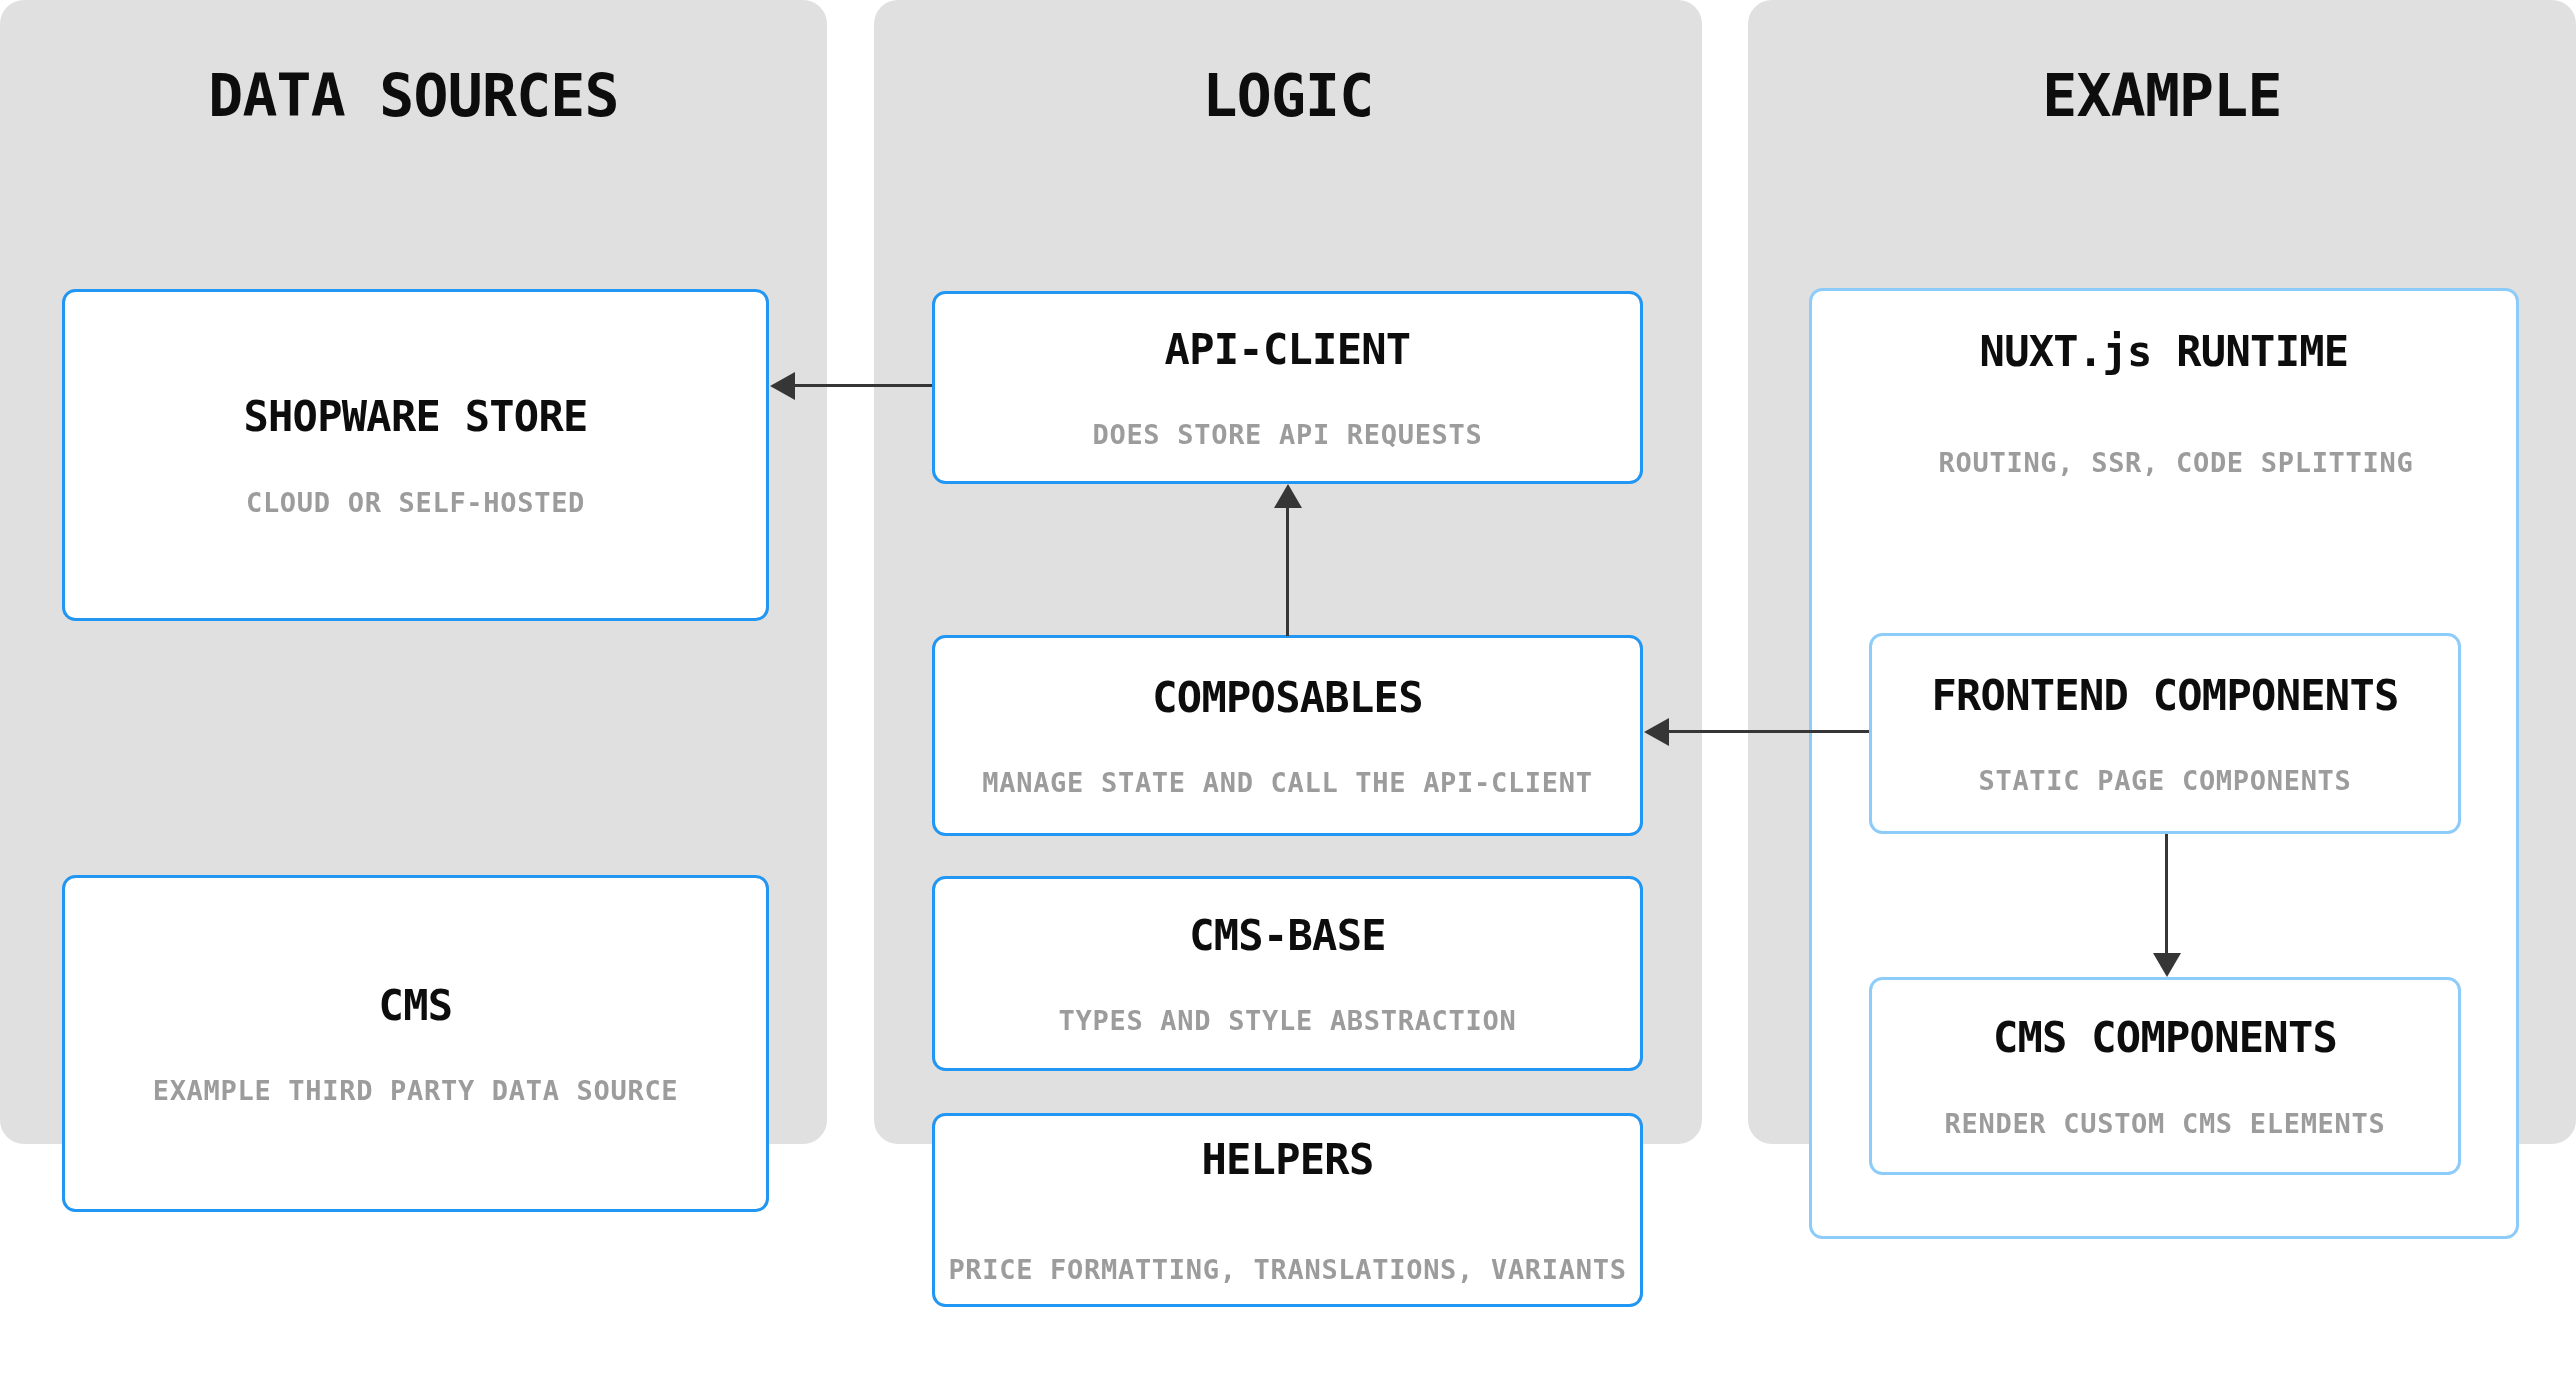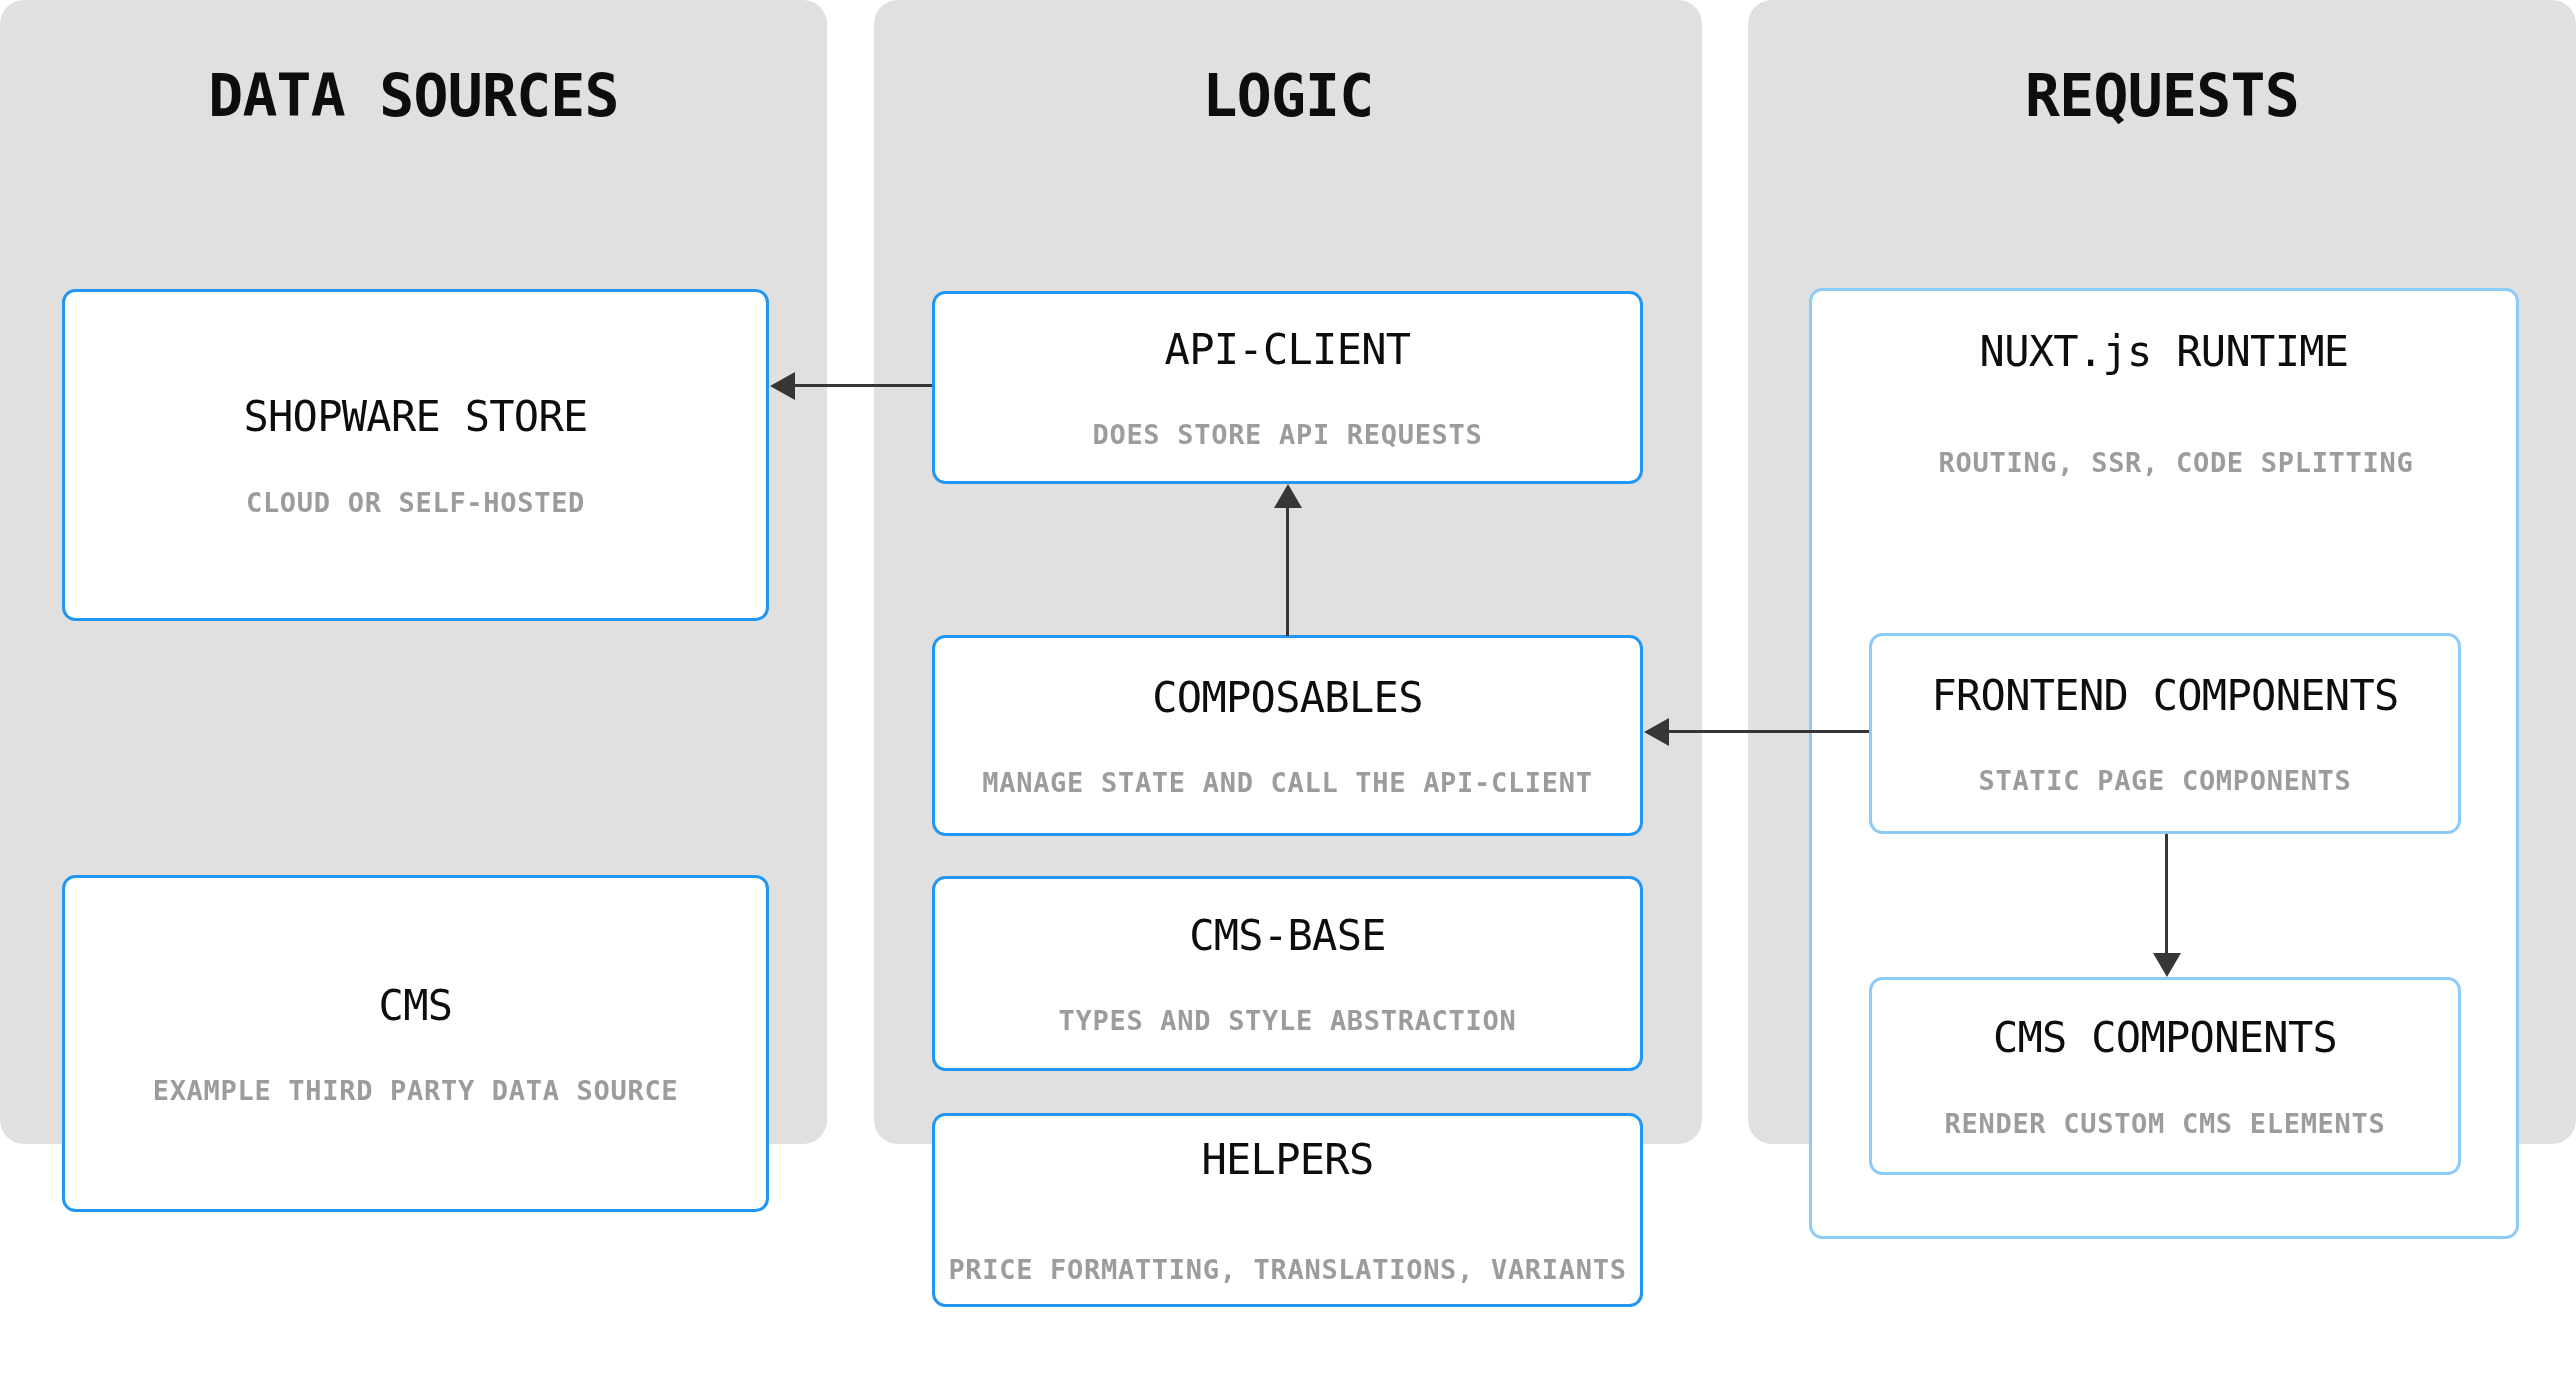--- a/index.html
+++ b/index.html
@@ -45,21 +45,21 @@
     display: flex;
     flex-direction: column;
     align-items: center;
     justify-content: center;
   }
   .box.light { border-color: #8dccf8; }
   .box-title {
     height: 74px;
     line-height: 74px;
     font-size: 42px;
-    font-weight: 400;
+    font-weight: 700;
     letter-spacing: -0.7px;
     color: #0d0d0d;
     white-space: nowrap;
   }
   .box-subtitle {
     margin-top: 21.5px;
     height: 54px;
     line-height: 54px;
     font-size: 27px;
     font-weight: 700;
@@ -136,21 +136,21 @@
       <div class="box-subtitle">TYPES AND STYLE ABSTRACTION</div>
     </div>
 
     <div class="box box-helpers">
       <div class="box-title">HELPERS</div>
       <div class="box-subtitle">PRICE FORMATTING, TRANSLATIONS, VARIANTS</div>
     </div>
   </section>
 
   <section class="panel panel-3">
-    <div class="col-title">REQUESTS</div>
+    <div class="col-title">EXAMPLE</div>
 
     <div class="box light box-nuxt">
       <div class="box-title">NUXT.js RUNTIME</div>
       <div class="box-subtitle">ROUTING, SSR, CODE SPLITTING</div>
 
       <div class="box light box-cmscomp">
         <div class="box-title">CMS COMPONENTS</div>
         <div class="box-subtitle">RENDER CUSTOM CMS ELEMENTS</div>
       </div>
 

